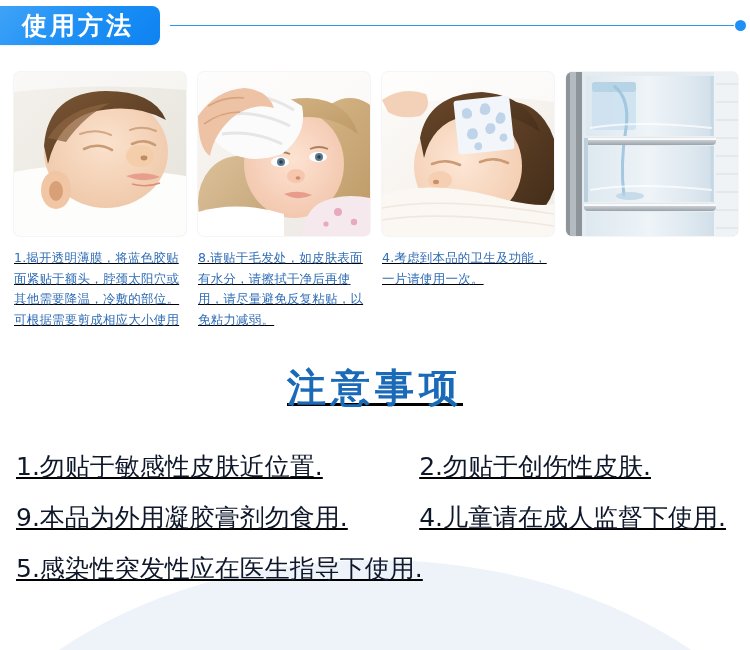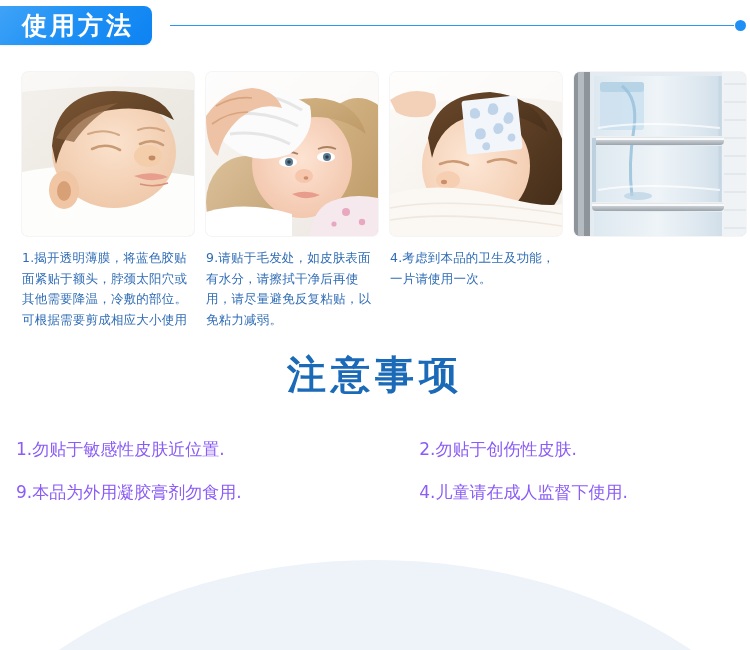--- a/index.html
+++ b/index.html
@@ -31,21 +31,21 @@
   .header {
     position: relative;
     height: 56px;
     z-index: 3;
   }
   .header-badge {
     position: absolute;
     left: 0;
     top: 6px;
     height: 39px;
-    padding: 0 18px 0 22px;
+    padding: 0 26px 0 22px;
     display: flex;
     align-items: center;
     border-radius: 0 8px 8px 0;
     background: linear-gradient(135deg, #3fa3f7 0%, #1e90f5 48%, #0d83f2 100%);
     box-shadow: 0 1px 2px rgba(0,0,0,0.07);
   }
   .header-badge-text {
     color: #ffffff;
     font-size: 25px;
     font-weight: bold;
@@ -68,22 +68,23 @@
     height: 11px;
     border-radius: 50%;
     background: #1e90f5;
   }
 
   
   .steps {
     position: relative;
     z-index: 2;
     display: flex;
-    padding: 16px 20px 0 22px;
+    padding: 16px 20px 0 14px;
     gap: 12px;
+    text-decoration: underline;
   }
   .step {
     width: 172px;
     display: flex;
     flex-direction: column;
   }
   .step-photo {
     width: 172px;
     height: 164px;
     border-radius: 6px;
@@ -100,39 +101,40 @@
     font-size: 12.5px;
     line-height: 1.65;
     letter-spacing: 0.2px;
     font-family: "DejaVu Sans", "Liberation Sans", sans-serif;
   }
 
   
   .notice {
     position: relative;
     z-index: 2;
-    margin-top: 17px;
+    margin-top: 30px;
+    text-decoration: underline;
   }
   .notice-title {
     text-align: center;
     color: #1a6ab8;
     font-size: 39px;
     font-weight: bold;
     letter-spacing: 5px;
     font-family: "DejaVu Sans", "Liberation Sans", sans-serif;
   }
   .notice-list {
     margin-top: 26px;
     display: flex;
     flex-wrap: wrap;
     padding: 0 14px 0 16px;
   }
   .notice-item {
-    color: #8b5cf6;
-    font-size: 17px;
+    color: #0f172a;
+    font-size: 25px;
     line-height: 1;
     padding: 13px 0;
     font-family: "DejaVu Sans", "Liberation Sans", sans-serif;
     white-space: nowrap;
   }
   .notice-item.col-left { width: 56%; }
   .notice-item.col-right { width: 44%; }
   .notice-item.col-full { width: 100%; }
 </style>
 </head>
@@ -231,21 +233,21 @@
         <path d="M0 44 Q18 18 46 16 Q70 18 76 36 Q54 30 34 46 Q16 62 12 84 Q0 76 0 44 Z" fill="#eec2a4"></path>
         <path d="M10 34 Q28 24 46 26" stroke="#d8a47f" stroke-width="1.6" fill="none"></path>
         <path d="M6 52 Q22 40 42 40" stroke="#d8a47f" stroke-width="1.6" fill="none"></path>
         <path d="M120 132 Q142 120 172 126 L172 164 L104 164 Q106 142 120 132 Z" fill="#f6e9ee"></path>
         <circle cx="140" cy="140" r="4" fill="#e8a9c0"></circle>
         <circle cx="156" cy="150" r="3.2" fill="#e8a9c0"></circle>
         <circle cx="128" cy="152" r="2.6" fill="#e8a9c0"></circle>
         <path d="M0 140 Q40 128 86 142 L86 164 L0 164 Z" fill="#ffffff"></path>
       </svg>
     </div>
-    <div class="step-caption">9.请贴于毛发处，如皮肤表面有水分，请擦拭干净后再使用，请尽量避免反复粘贴，以免粘力减弱。</div>
+    <div class="step-caption">8.请贴于毛发处，如皮肤表面有水分，请擦拭干净后再使用，请尽量避免反复粘贴，以免粘力减弱。</div>
   </div>
 
   <div class="step">
     <div class="step-photo">
       <svg viewBox="0 0 172 164" preserveAspectRatio="xMidYMid slice" role="img">
         <defs>
           <linearGradient id="bgp3" x1="0" y1="0" x2="1" y2="1">
             <stop offset="0" stop-color="#fdfbf8"></stop>
               <stop offset="1" stop-color="#f0ece6"></stop>
           </linearGradient>
@@ -346,14 +348,15 @@
 
 </div>
 
 <div class="notice">
   <div class="notice-title">注意事项</div>
   <div class="notice-list">
     <div class="notice-item col-left">1.勿贴于敏感性皮肤近位置.</div>
     <div class="notice-item col-right">2.勿贴于创伤性皮肤.</div>
     <div class="notice-item col-left">9.本品为外用凝胶膏剂勿食用.</div>
     <div class="notice-item col-right">4.儿童请在成人监督下使用.</div>
+    <div class="notice-item col-full">5.感染性突发性应在医生指导下使用.</div>
   </div>
 </div>
 
 </body></html>

